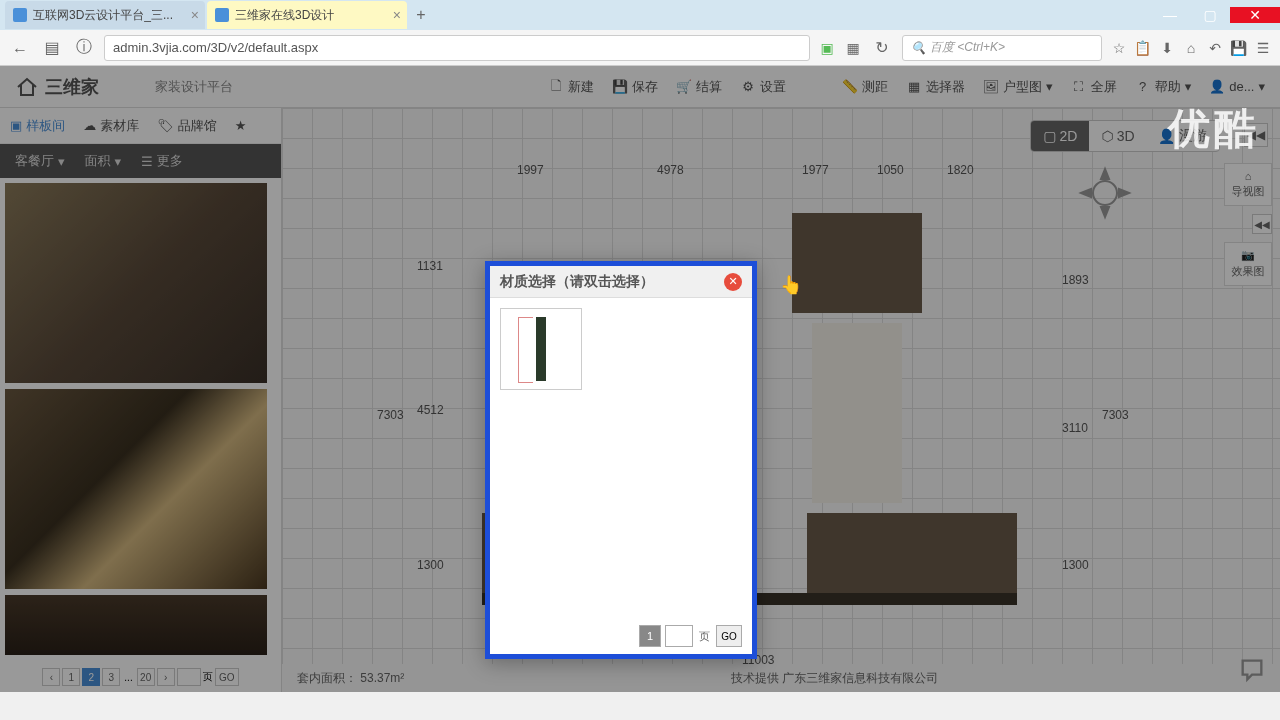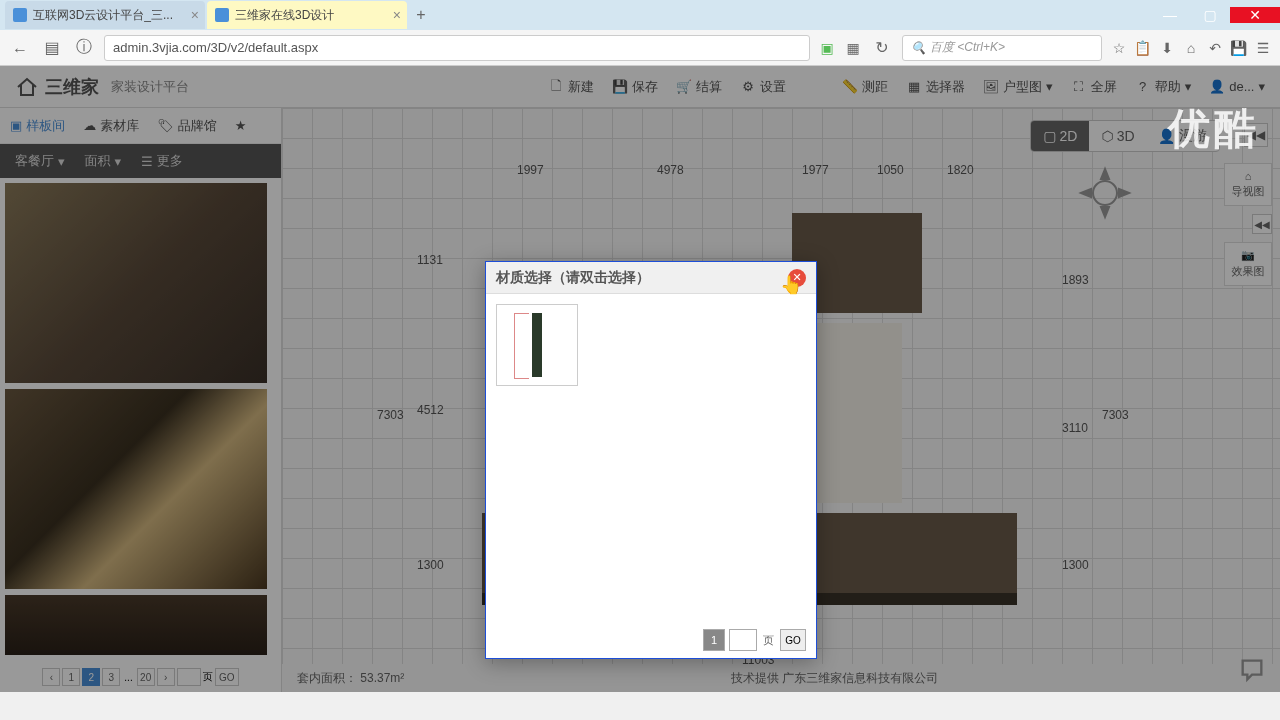--- a/index.html
+++ b/index.html
@@ -18,21 +18,21 @@
 .search-box { width: 200px; height: 26px; border: 1px solid #ccc; border-radius: 3px; padding: 0 8px; font-size: 12px; color: #999; background: #fff; display: flex; align-items: center; gap: 4px; font-style: italic; }
 .url-icons { display: flex; gap: 6px; align-items: center; }
 .url-icon { width: 18px; height: 18px; color: #666; font-size: 14px; display: flex; align-items: center; justify-content: center; }
 
 
 .app { position: relative; height: 626px; }
 .app-header { height: 42px; background: #fff; border-bottom: 1px solid #ddd; display: flex; align-items: center; padding: 0 15px; justify-content: space-between; }
 .header-left { display: flex; align-items: center; gap: 12px; }
 .logo { display: flex; align-items: center; gap: 6px; color: #555; font-size: 18px; font-weight: bold; }
 .logo-icon { width: 24px; height: 24px; }
-.platform-name { font-size: 13px; color: #888; }
+.platform-name { font-size: 13px; color: #888; margin-left: 44px; }
 .header-right { display: flex; align-items: center; gap: 18px; }
 .header-btn { display: flex; align-items: center; gap: 4px; font-size: 13px; color: #555; }
 .header-btn .hicon { width: 16px; height: 16px; display: flex; align-items: center; justify-content: center; }
 
 .main-area { display: flex; height: 584px; }
 .sidebar { width: 282px; background: #fff; border-right: 1px solid #ddd; display: flex; flex-direction: column; }
 .sidebar-tabs { height: 36px; display: flex; align-items: center; gap: 18px; padding: 0 10px; border-bottom: 1px solid #eee; }
 .sidebar-tab { display: flex; align-items: center; gap: 4px; font-size: 13px; color: #555; }
 .sidebar-tab.active { color: #4a90d9; }
 .sidebar-filters { height: 34px; background: #555; display: flex; align-items: center; gap: 20px; padding: 0 15px; }
@@ -63,21 +63,21 @@
 .dim-label { position: absolute; font-size: 12px; color: #555; }
 .wall { position: absolute; background: #6a5a4a; }
 .room { position: absolute; background: #e8e4dc; }
 
 .status-bar { position: absolute; bottom: 0; left: 282px; right: 0; height: 28px; display: flex; align-items: center; padding: 0 15px; font-size: 12px; color: #666; background: #f8f8f8; justify-content: space-between; }
 
 
 .overlay { position: absolute; inset: 0; background: rgba(0,0,0,0.4); z-index: 100; }
 
 
-.modal { position: absolute; left: 485px; top: 195px; width: 332px; height: 398px; background: #fff; border: 1px solid #1d4ed8; box-shadow: 0 4px 20px rgba(0,0,0,0.3); z-index: 200; display: flex; flex-direction: column; }
+.modal { position: absolute; left: 485px; top: 195px; width: 272px; height: 398px; background: #fff; border: 5px solid #1d4ed8; box-shadow: 0 4px 20px rgba(0,0,0,0.3); z-index: 200; display: flex; flex-direction: column; }
 .modal-header { height: 32px; background: #f0f0f0; border-bottom: 1px solid #ddd; display: flex; align-items: center; padding: 0 10px; justify-content: space-between; }
 .modal-title { font-size: 14px; color: #555; font-weight: bold; }
 .modal-close { width: 18px; height: 18px; border-radius: 50%; background: #e74c3c; color: #fff; display: flex; align-items: center; justify-content: center; font-size: 11px; cursor: pointer; }
 .modal-body { flex: 1; padding: 10px; }
 .material-thumb { width: 82px; height: 82px; border: 1px solid #ccc; background: #fff; display: flex; align-items: center; justify-content: center; position: relative; }
 .material-thumb-inner { width: 10px; height: 64px; background: #2a3a2a; position: relative; }
 .material-thumb-inner::before { content: ''; position: absolute; left: -18px; top: 0; width: 14px; height: 64px; border-left: 1px solid #d88; border-top: 1px solid #d88; border-bottom: 1px solid #d88; }
 .modal-footer { height: 36px; display: flex; align-items: center; justify-content: flex-end; padding: 0 10px; gap: 4px; }
 .modal-page-btn { width: 22px; height: 22px; border: 1px solid #aaa; background: #888; color: #fff; font-size: 11px; display: flex; align-items: center; justify-content: center; }
 .modal-page-input { width: 28px; height: 22px; border: 1px solid #aaa; font-size: 11px; text-align: center; }
@@ -250,21 +250,21 @@
       <div class="canvas-grid"></div>
 
       <div class="floorplan">
 
         <div class="dim-label" style="left:55px;top:0">1997</div>
         <div class="dim-label" style="left:195px;top:0">4978</div>
         <div class="dim-label" style="left:340px;top:0">1977</div>
         <div class="dim-label" style="left:415px;top:0">1050</div>
         <div class="dim-label" style="left:485px;top:0">1820</div>
 
-        <div class="dim-label" style="left:-45px;top:90px">1131</div>
+        <div class="dim-label" style="left:-45px;top:96px">1131</div>
         <div class="dim-label" style="left:-45px;top:240px">4512</div>
         <div class="dim-label" style="left:-85px;top:245px">7303</div>
         <div class="dim-label" style="left:-45px;top:395px">1300</div>
 
         <div class="dim-label" style="left:600px;top:110px">1893</div>
         <div class="dim-label" style="left:600px;top:258px">3110</div>
         <div class="dim-label" style="left:640px;top:245px">7303</div>
         <div class="dim-label" style="left:600px;top:395px">1300</div>
 
         <div class="dim-label" style="left:280px;top:490px">11003</div>

